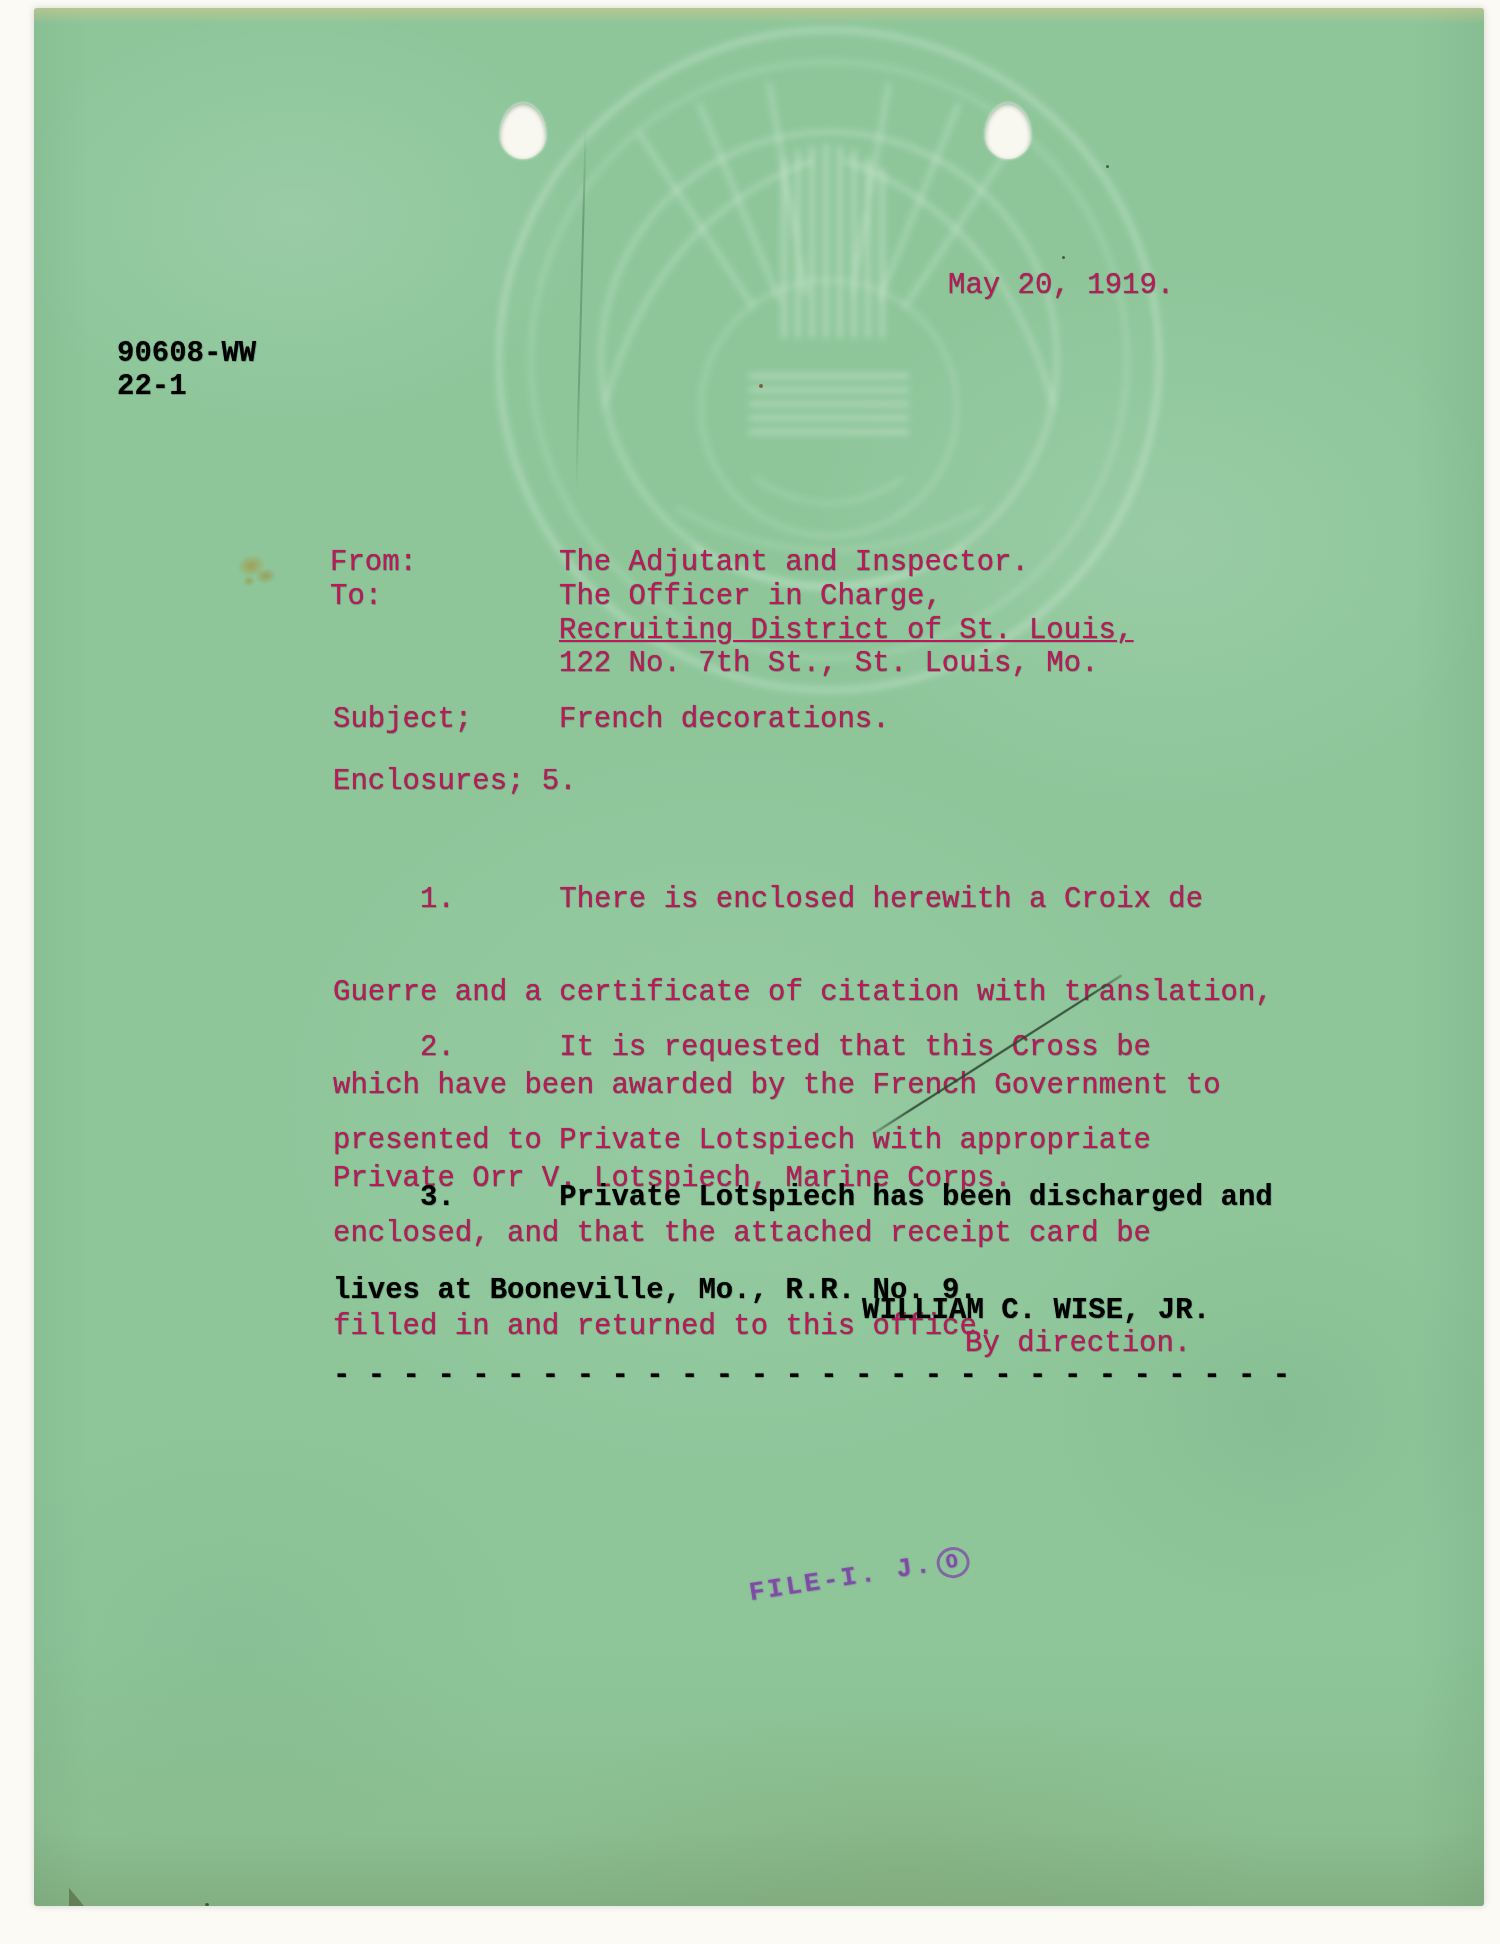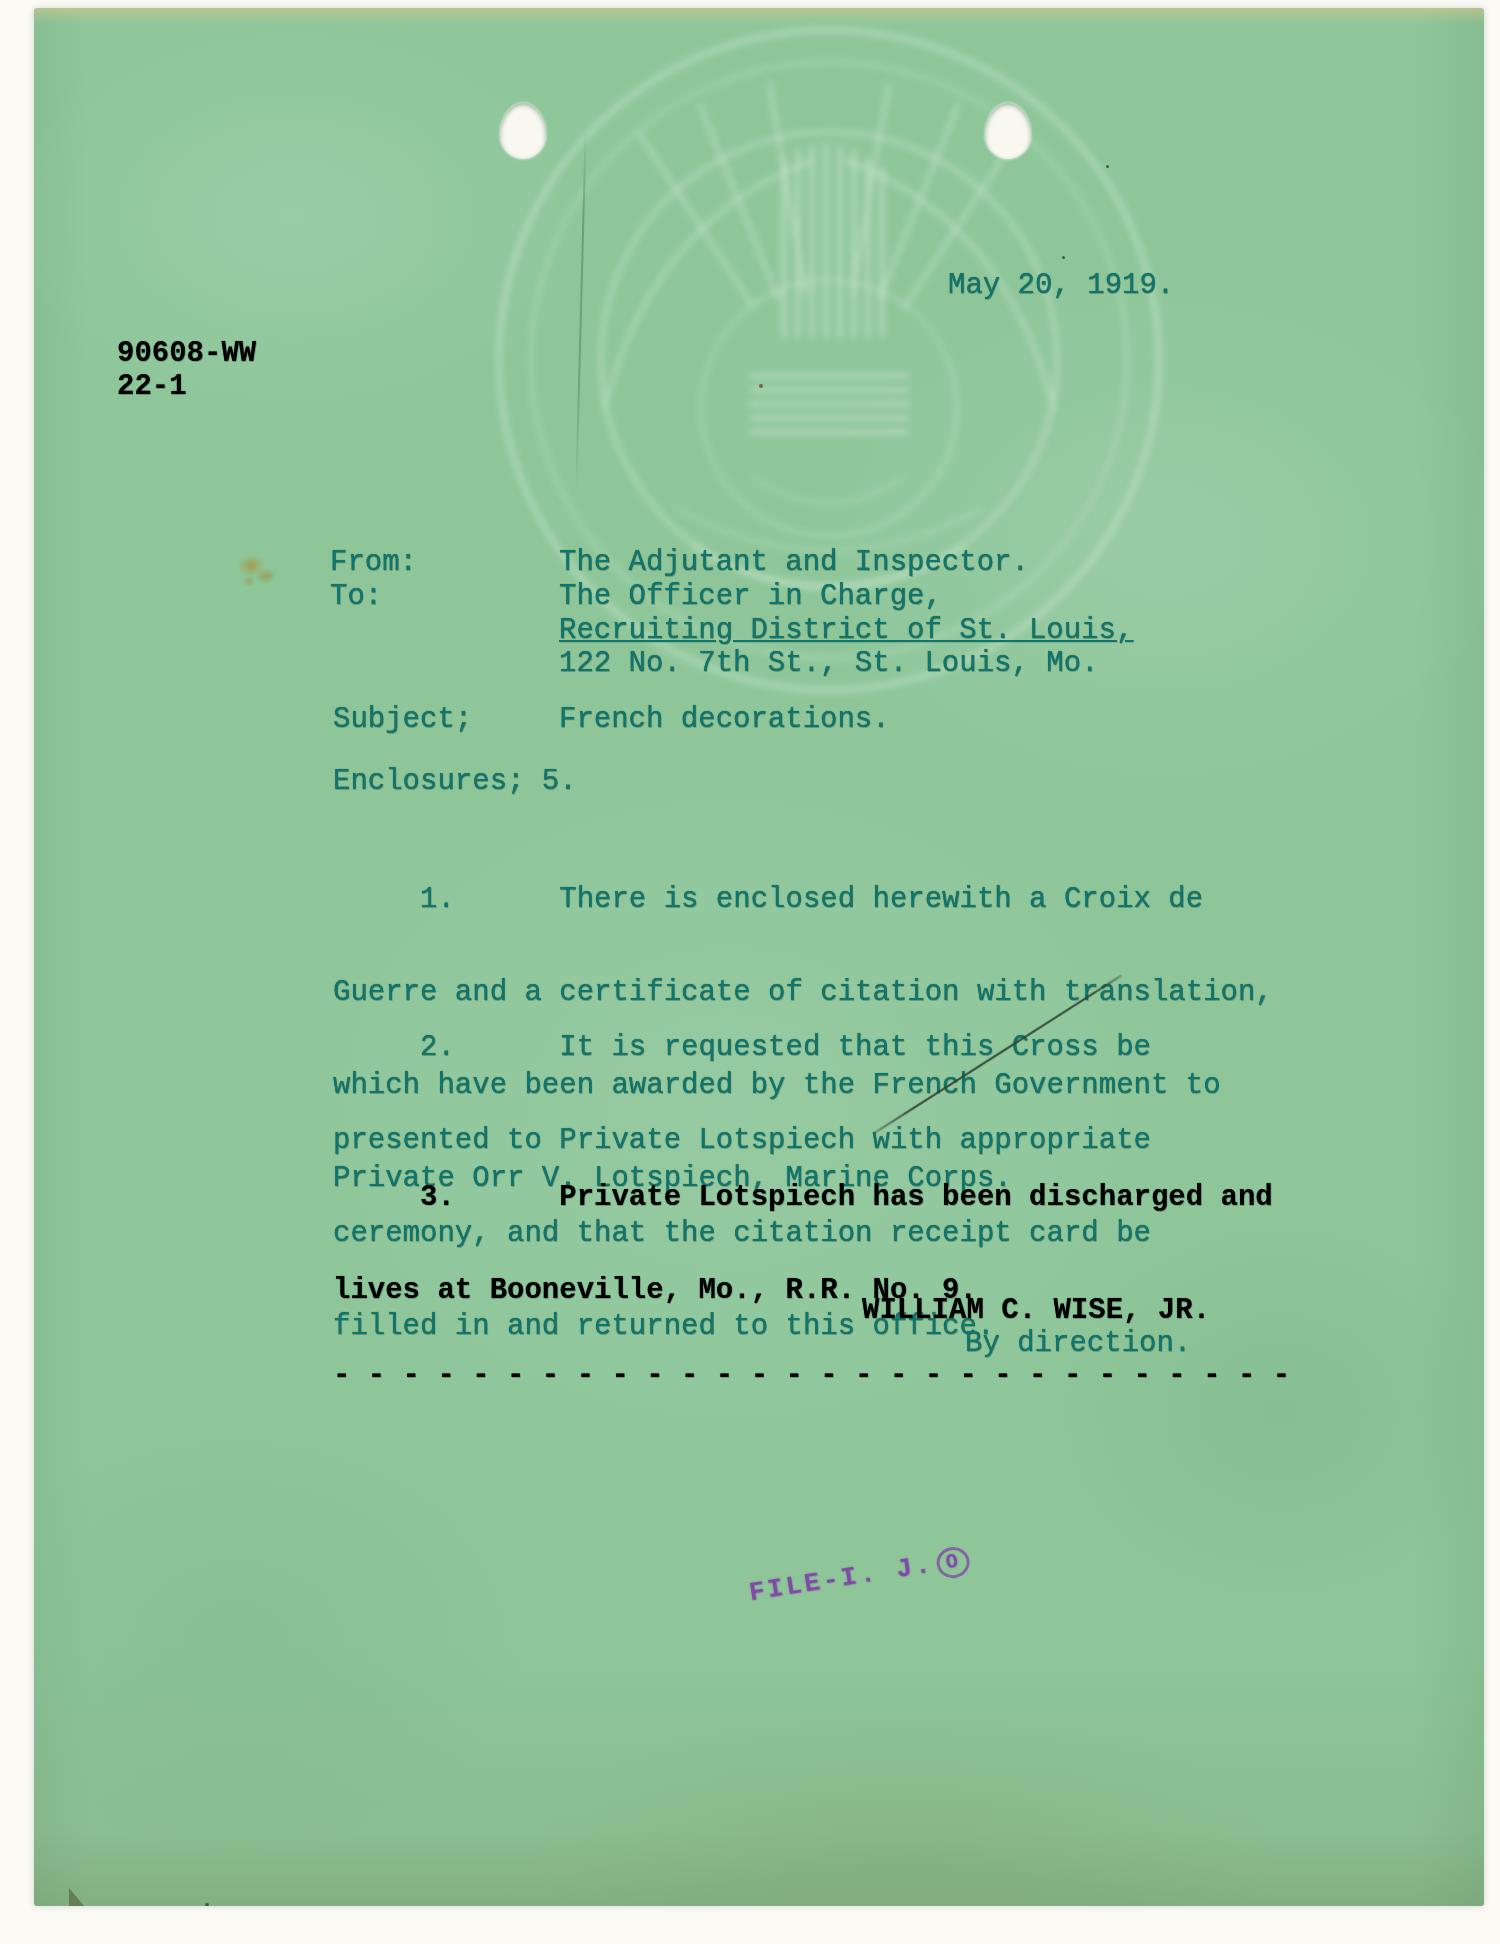--- a/index.html
+++ b/index.html
@@ -33,21 +33,21 @@
   
   .hole{
     position:absolute;width:46px;height:56px;background:#f8f7f0;
     border-radius:50% 50% 50% 50% / 58% 58% 42% 42%;
     box-shadow:inset 0 2px 4px rgba(110,145,118,0.65), 0 0 3px rgba(255,255,255,0.9);
   }
   
   .tw{
     position:absolute;white-space:pre;
     font-size:29px;line-height:31px;
-    color:#0f766e;
+    color:#be185d;
     text-shadow:0 0 1px rgba(34,66,45,0.8), 0.6px 0.6px 0 rgba(34,66,45,0.28);
     letter-spacing:0px;
   }
   .bold{font-weight:bold;color:#000000;}
   .para div{height:31px;}
   
   #pen-stroke{
     position:absolute;left:874px;top:1132px;width:293px;height:2px;
     background:linear-gradient(90deg, rgba(45,66,50,0.3), rgba(45,66,50,0.85) 15%, rgba(45,66,50,0.85) 88%, rgba(45,66,50,0.3));
     transform:rotate(-32.5deg);transform-origin:0 0;border-radius:2px;
@@ -148,21 +148,21 @@
   <div class="tw para" style="left:333px;top:822px;">
     <div>     1.      There is enclosed herewith a Croix de</div>
     <div>Guerre and a certificate of citation with translation,</div>
     <div>which have been awarded by the French Government to</div>
     <div>Private Orr V. Lotspiech, Marine Corps.</div>
   </div>
 
   <div class="tw para" style="left:333px;top:970px;">
     <div>     2.      It is requested that this Cross be</div>
     <div>presented to Private Lotspiech with appropriate</div>
-    <div>ceremony, and that the citation receipt card be</div>
+    <div>enclosed, and that the attached receipt card be</div>
     <div>filled in and returned to this office.</div>
   </div>
 
   <div class="tw para bold" style="left:333px;top:1120px;">
     <div>     3.      Private Lotspiech has been discharged and</div>
     <div>lives at Booneville, Mo., R.R. No. 9.</div>
   </div>
 
   <div id="pen-stroke"></div>
 

